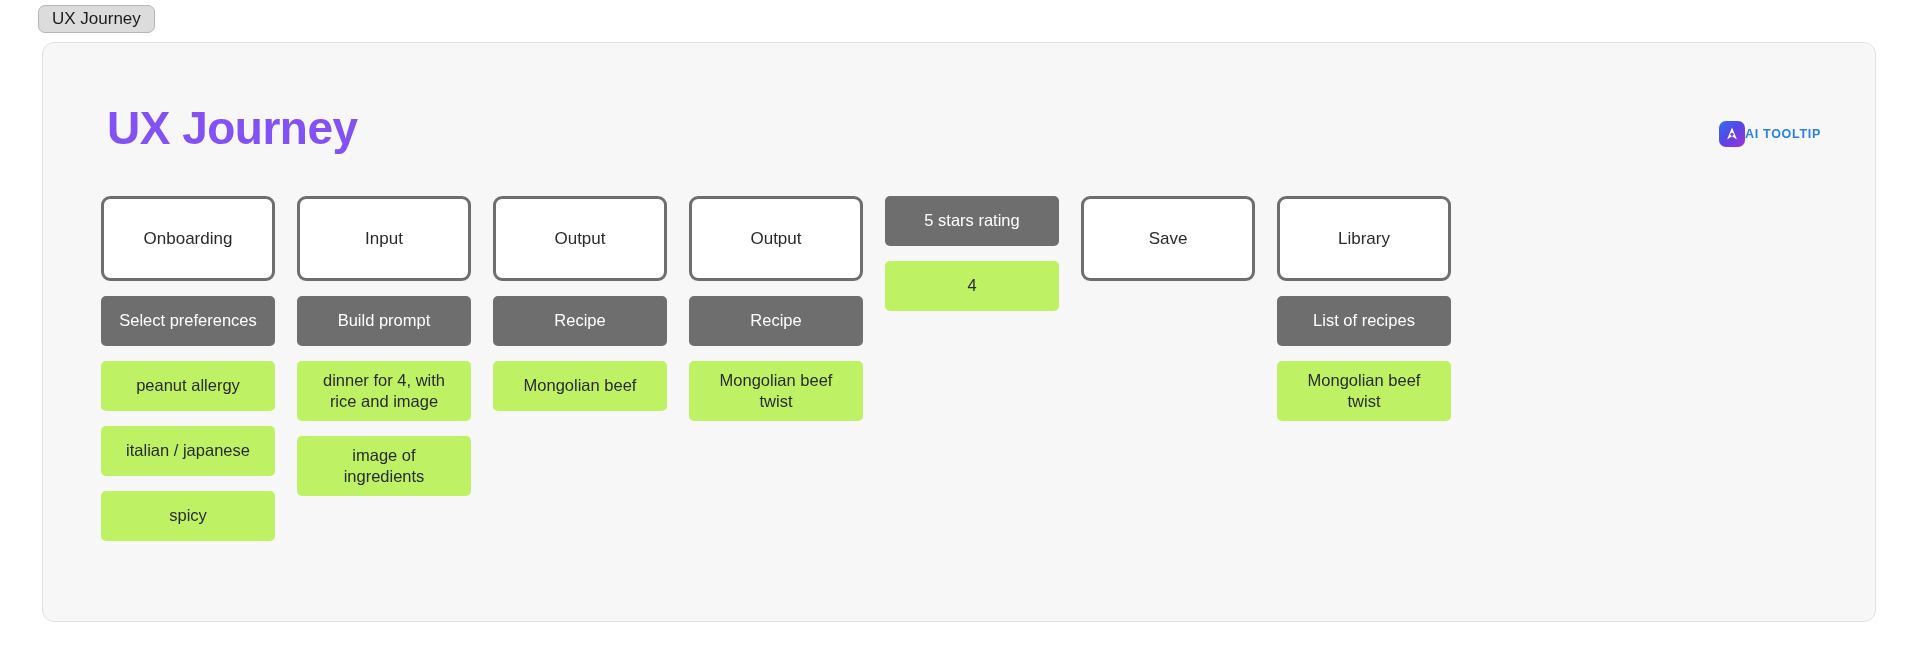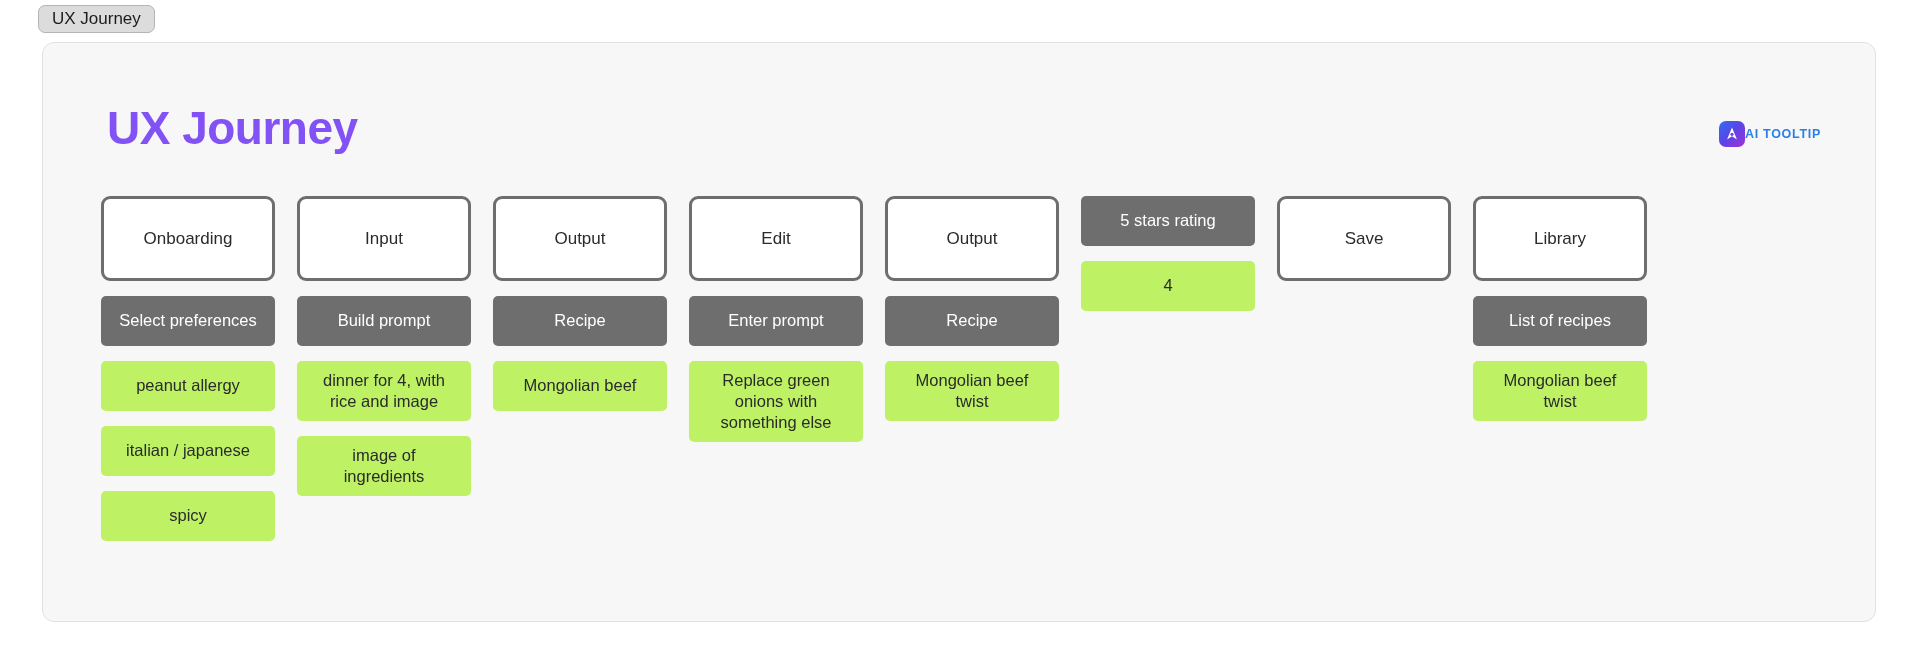--- a/index.html
+++ b/index.html
@@ -196,25 +196,20 @@
           <div class="chip action">Build prompt</div>
           <div class="chip value">dinner for 4, with rice and image</div>
           <div class="chip value">image of ingredients</div>
         </div>
         <div class="column">
           <div class="stage">Output</div>
           <div class="chip action">Recipe</div>
           <div class="chip value">Mongolian beef</div>
         </div>
         <div class="column">
-          <div class="stage">Edit</div>
-          <div class="chip action">Enter prompt</div>
-          <div class="chip value">Replace green onions with something else</div>
-        </div>
-        <div class="column">
           <div class="stage">Output</div>
           <div class="chip action">Recipe</div>
           <div class="chip value">Mongolian beef twist</div>
         </div>
         <div class="column">
           <div class="chip action">5 stars rating</div>
           <div class="chip value">4</div>
         </div>
         <div class="column">
           <div class="stage">Save</div>

